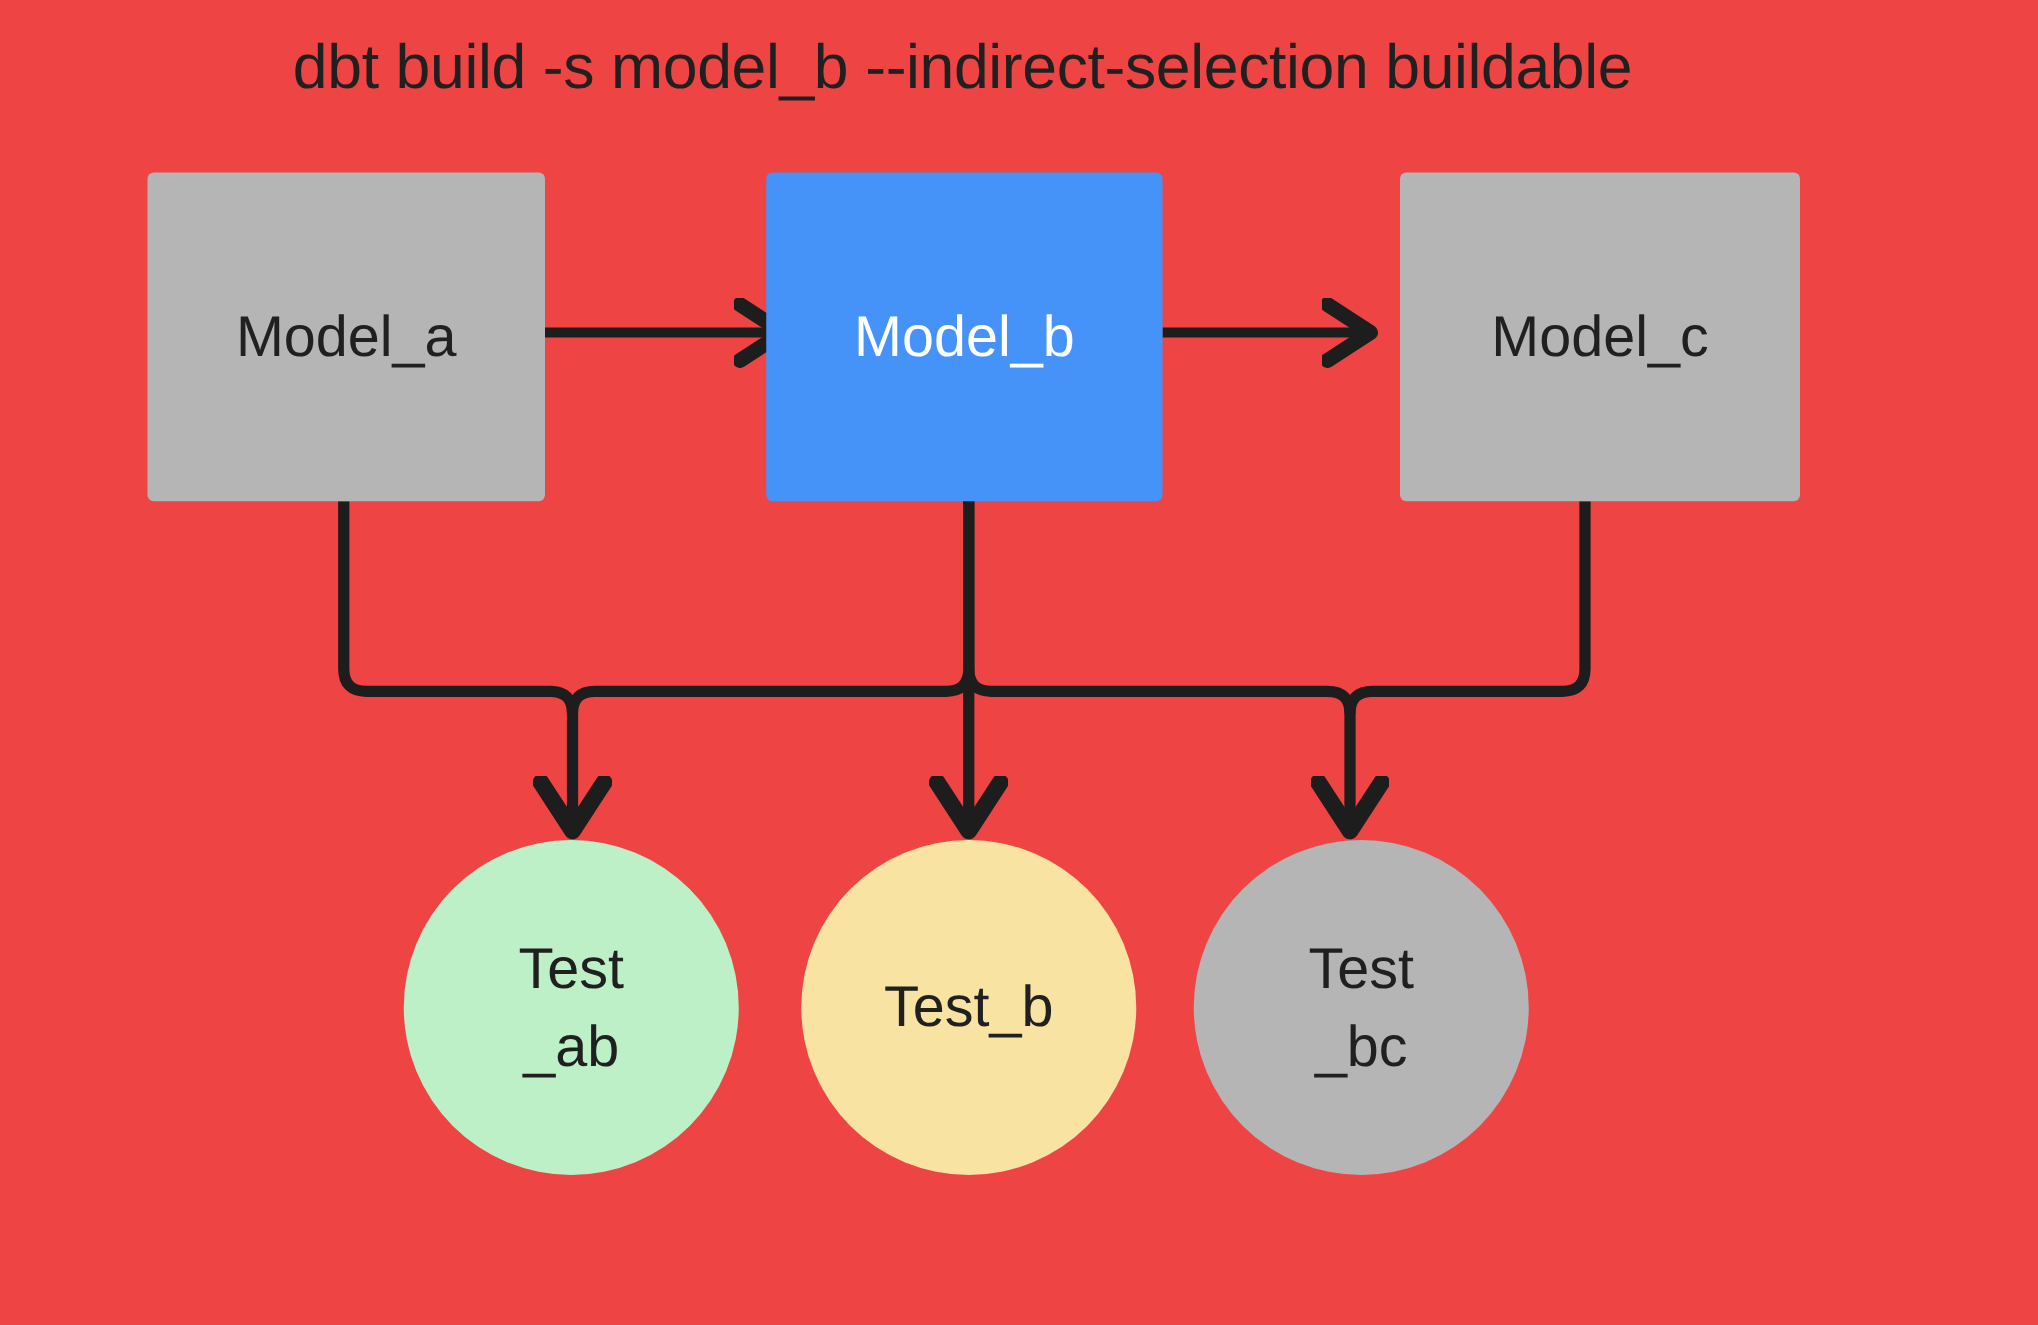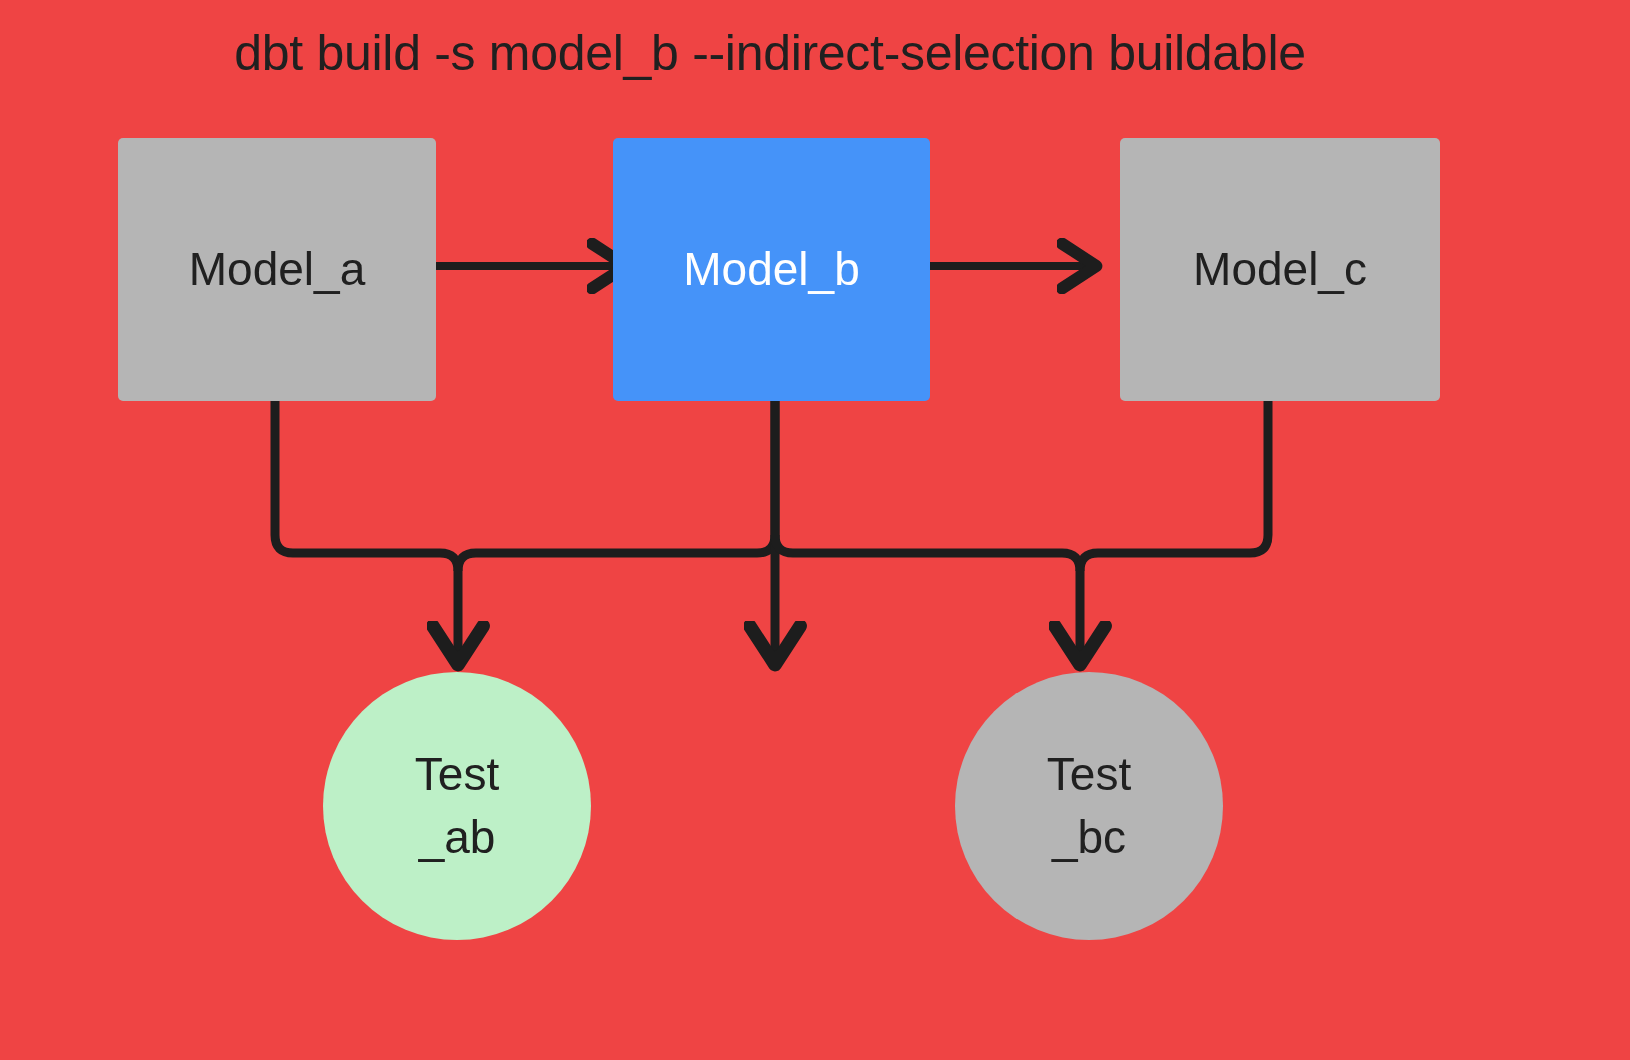--- a/index.html
+++ b/index.html
@@ -118,19 +118,22 @@
 
   <div class="node-box" style="left:1108px; top:138px; width:320px; height:263px; background:#b5b5b5; color:#202020;margin-left:12px;">
     <span>Model_c</span>
   </div>
 
   <div class="node-circle" style="left:323px; top:672px; width:268px; height:268px; background:#bdf0c7;">
     <span>Test</span>
     <span class="line2">_ab</span>
   </div>
 
+  <div class="node-circle" style="left:641px; top:672px; width:268px; height:268px; background:#f8e3a3;">
+    <span>Test_b</span>
+  </div>
 
   <div class="node-circle" style="left:955px; top:672px; width:268px; height:268px; background:#b5b5b5;">
     <span>Test</span>
     <span class="line2">_bc</span>
   </div>
 
 </div>
 
 </body></html>

